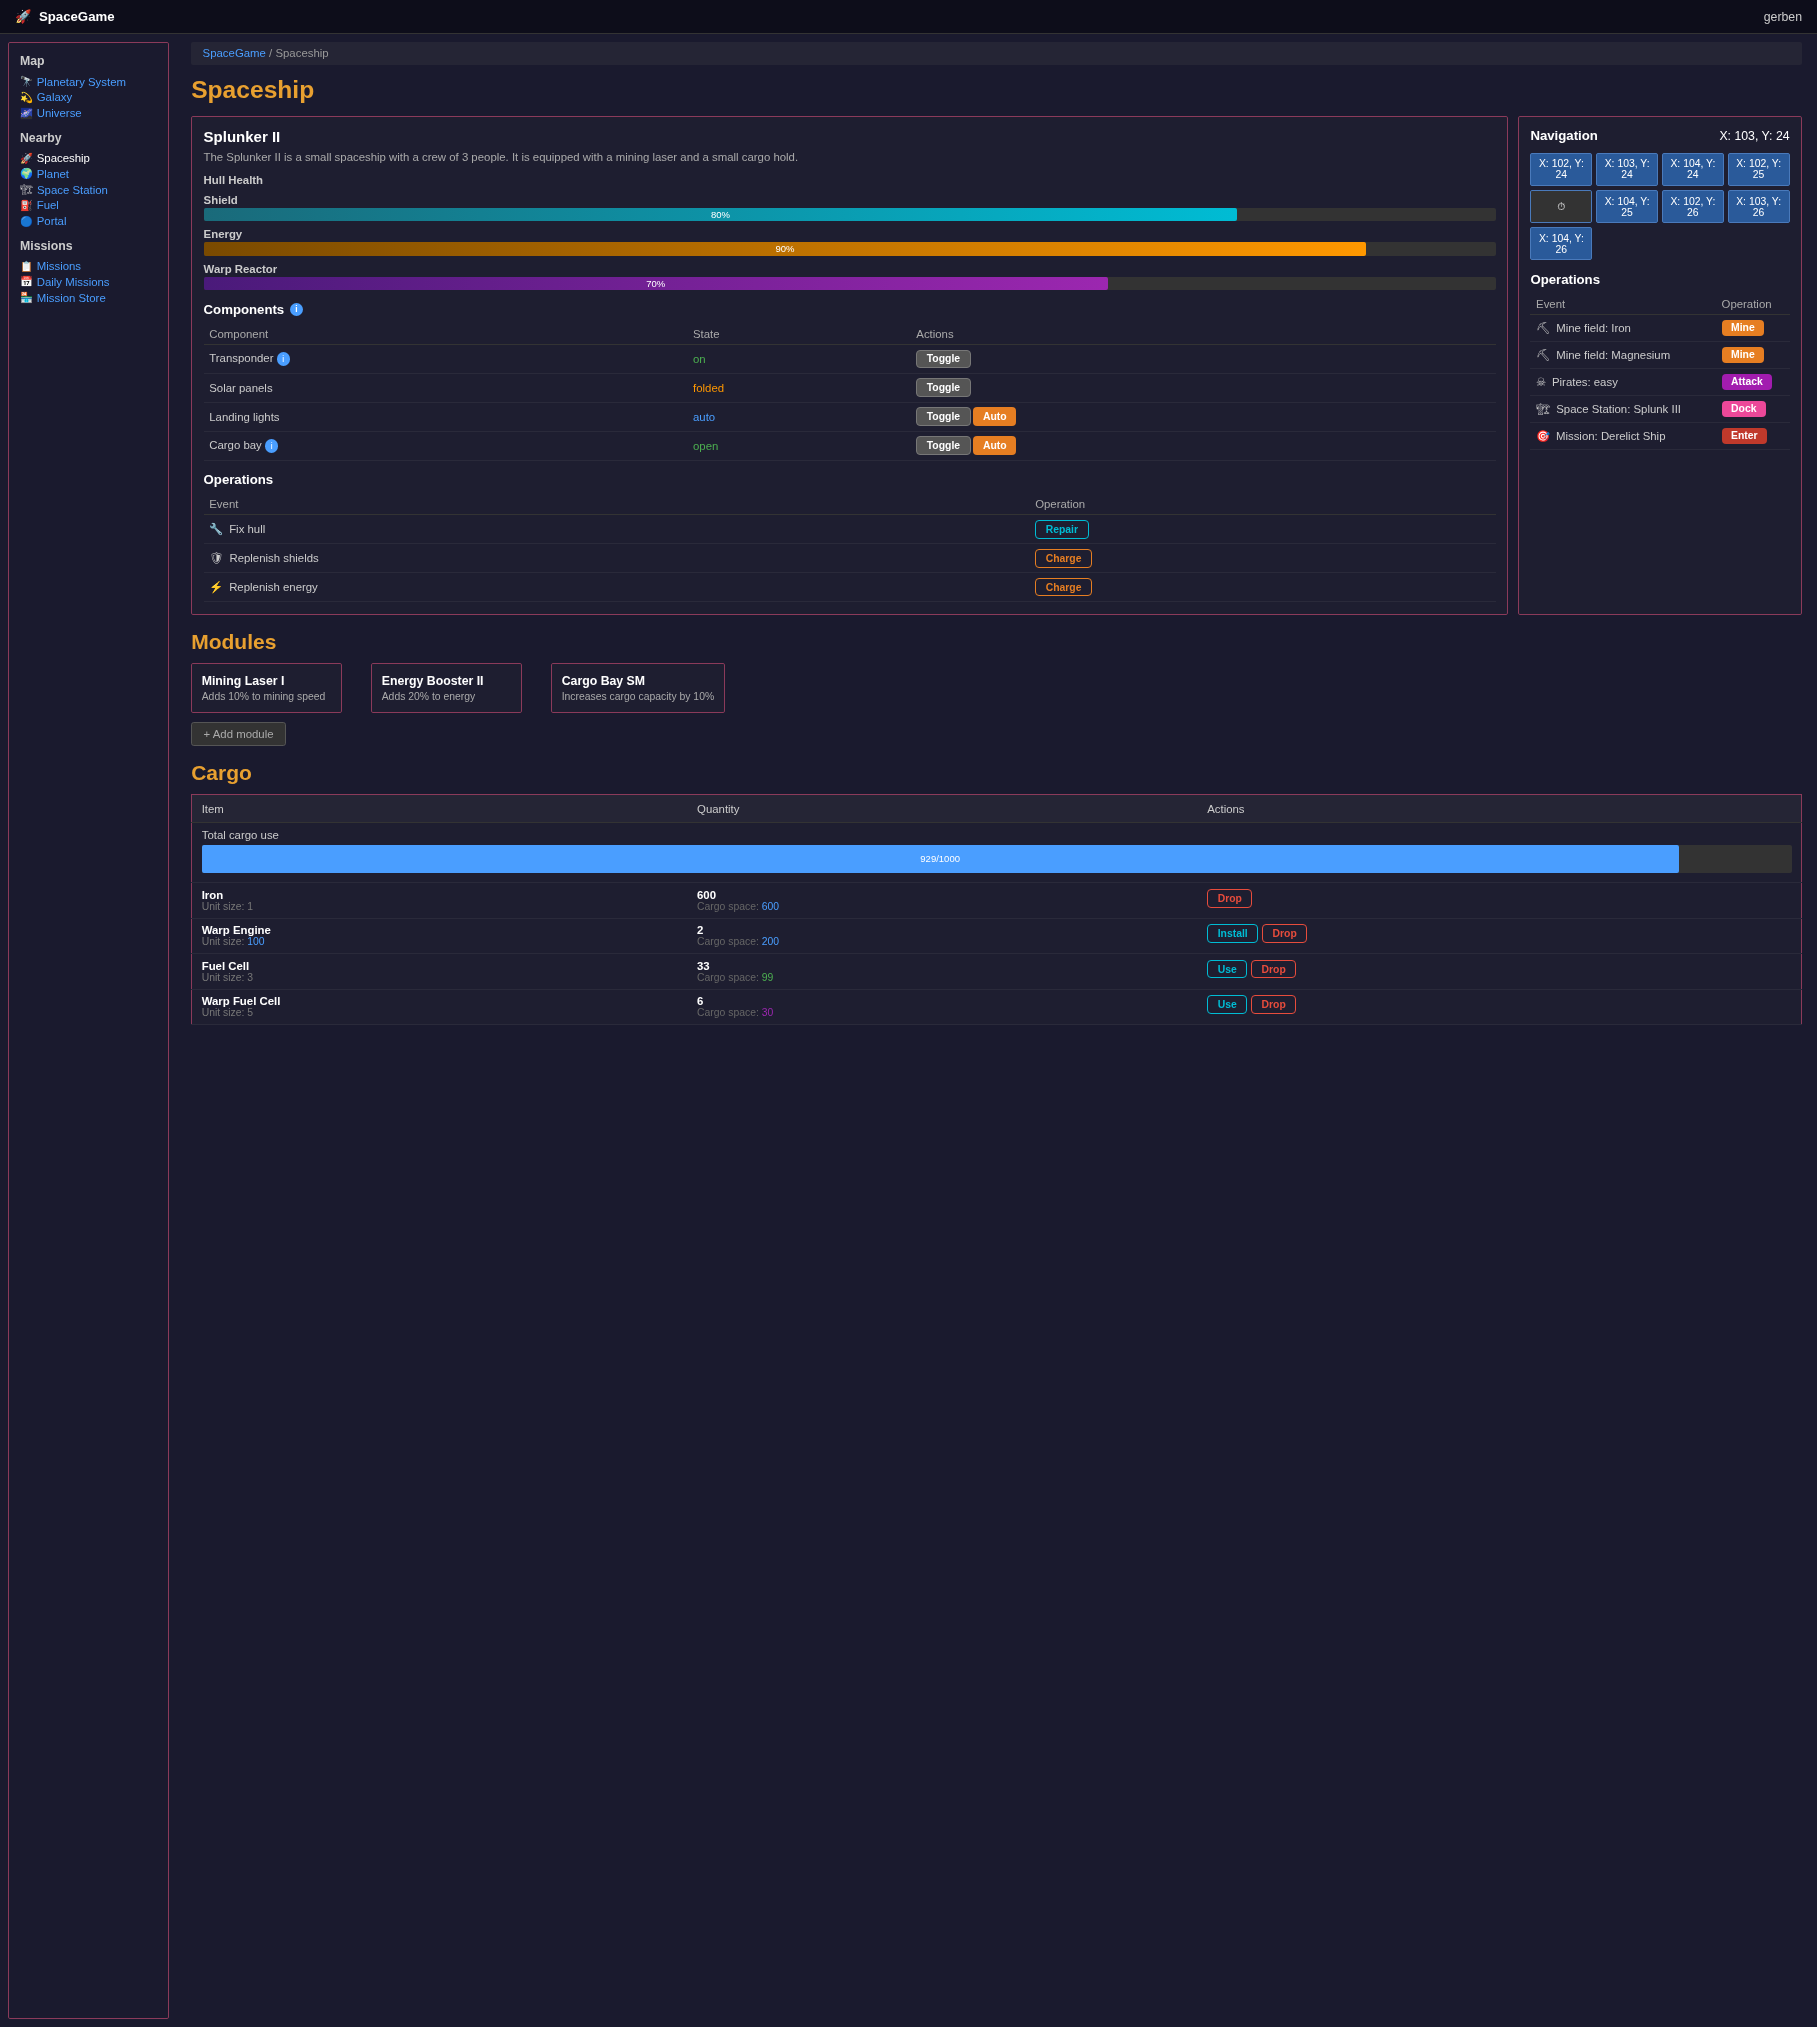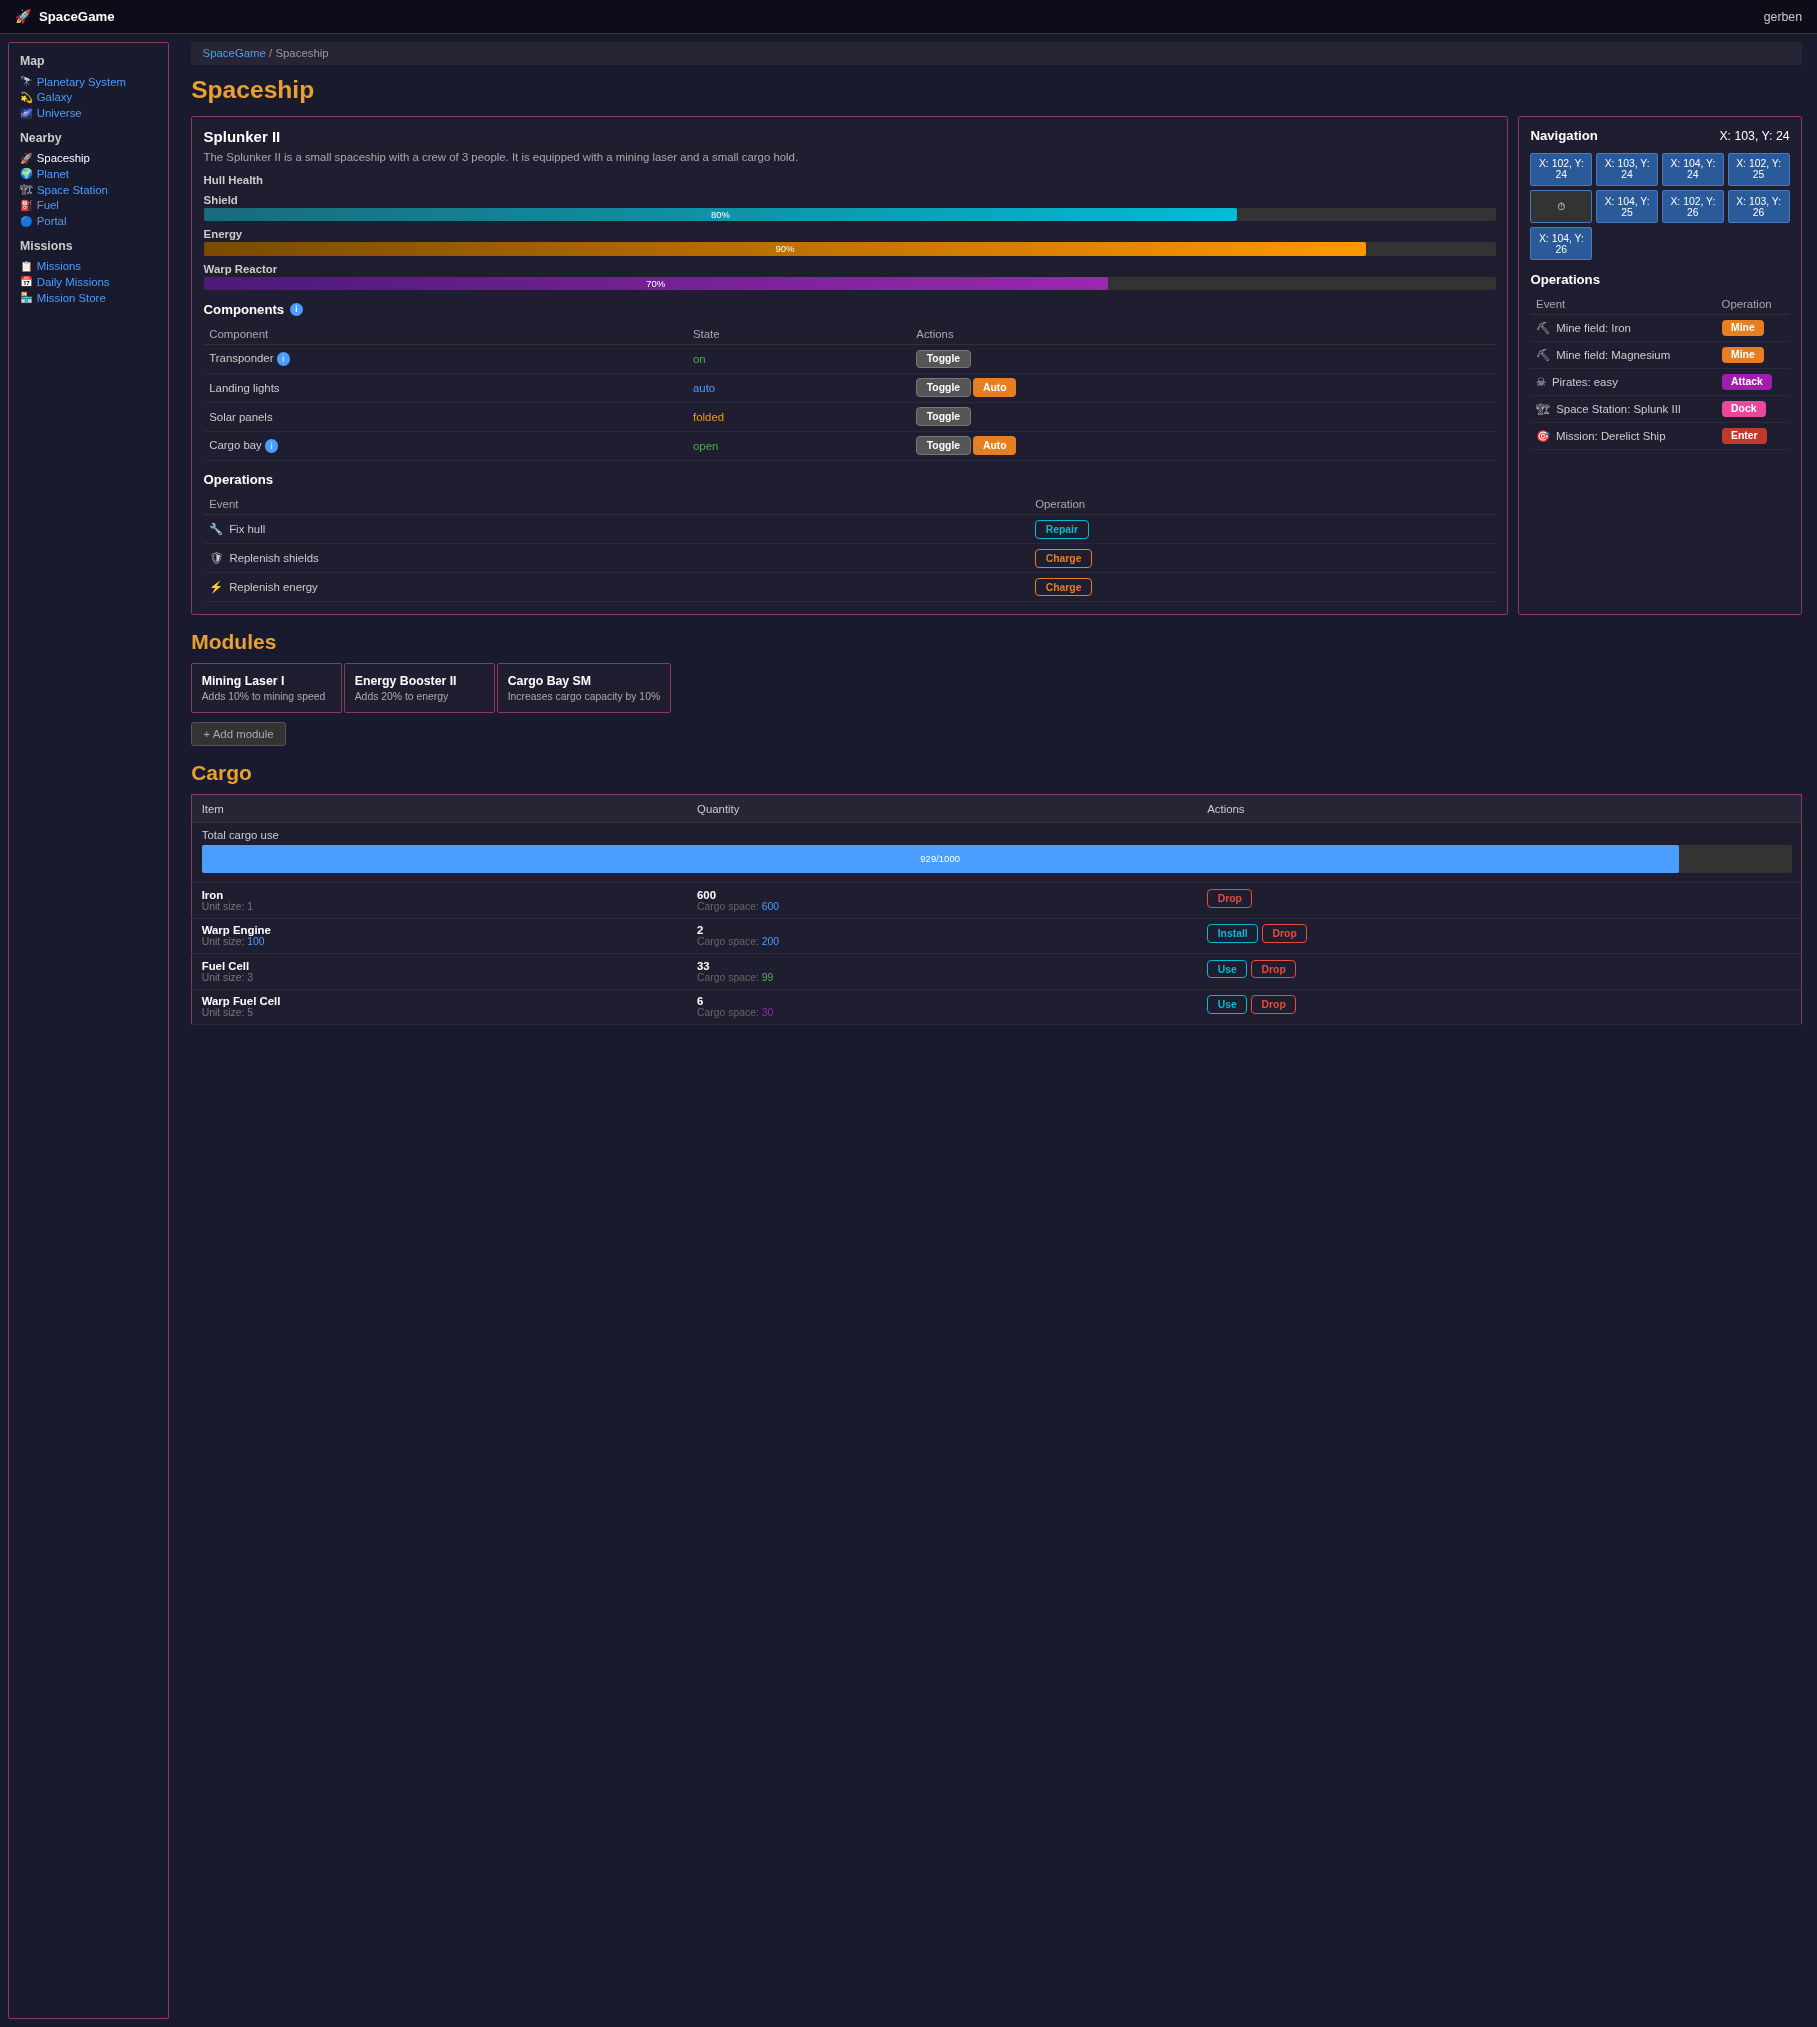--- a/index.html
+++ b/index.html
@@ -81,21 +81,21 @@
     
     .nav-header { display: flex; justify-content: space-between; align-items: center; margin-bottom: 9.5px; }
     .nav-title { color: #fff; font-size: 13.2px; font-weight: bold; }
     .nav-coords { color: #fff; font-size: 12.3px; }
     .nav-grid { display: grid; grid-template-columns: repeat(4, 1fr); gap: 3.8px; margin-bottom: 11.4px; }
     .nav-btn { background: #2a5a9a; color: #fff; border: 0.9px solid #4a7abb; padding: 4.7px; text-align: center; font-size: 10.4px; cursor: pointer; border-radius: 1.9px; }
     .nav-btn-center { background: #333; display: flex; align-items: center; justify-content: center; }
 
     
     .modules-section { margin-bottom: 15px; }
-    .modules-grid { display: flex; gap: 2px; flex-wrap: wrap; margin-bottom: 9.5px; }
+    .modules-grid { display: flex; gap: 29px; flex-wrap: wrap; margin-bottom: 9.5px; }
     .module-card { border: 0.9px solid #8b3a5a; background: #1e1e30; padding: 9.5px; border-radius: 1.9px; min-width: 151px; }
     .module-name { color: #fff; font-weight: bold; font-size: 12.3px; margin-bottom: 3.8px; }
     .module-desc { color: #aaa; font-size: 10.4px; }
 
     .btn-add { background: #333; color: #aaa; border: 0.9px solid #555; padding: 4.7px 11.4px; font-size: 11.4px; cursor: pointer; border-radius: 2.8px; }
 
     
     .cargo-section { margin-bottom: 19px; }
     .cargo-table { width: 100%; border-collapse: collapse; font-size: 11.4px; background: #1e1e30; border: 0.9px solid #8b3a5a; }
     .cargo-table th { color: #ccc; text-align: left; padding: 7.6px 9.5px; border-bottom: 0.9px solid #333; background: #252535; }
@@ -230,34 +230,34 @@
               <td>
                 <span>Transponder</span>
                 <span class="info-badge">i</span>
               </td>
               <td class="state-on">on</td>
               <td>
                 <button class="btn btn-gray">Toggle</button>
               </td>
             </tr>
             <tr>
+              <td>Solar panels</td>
+              <td class="state-folded">folded</td>
+              <td>
+                <button class="btn btn-gray">Toggle</button>
+              </td>
+            </tr>
+            <tr>
               <td>Landing lights</td>
               <td class="state-auto">auto</td>
               <td>
                 <div class="inline-btn-group">
                   <button class="btn btn-gray">Toggle</button>
                   <button class="btn btn-orange">Auto</button>
                 </div>
-              </td>
-            </tr>
-            <tr>
-              <td>Solar panels</td>
-              <td class="state-folded">folded</td>
-              <td>
-                <button class="btn btn-gray">Toggle</button>
               </td>
             </tr>
             <tr>
               <td>
                 <span>Cargo bay</span>
                 <span class="info-badge">i</span>
               </td>
               <td class="state-open">open</td>
               <td>
                 <div class="inline-btn-group">

